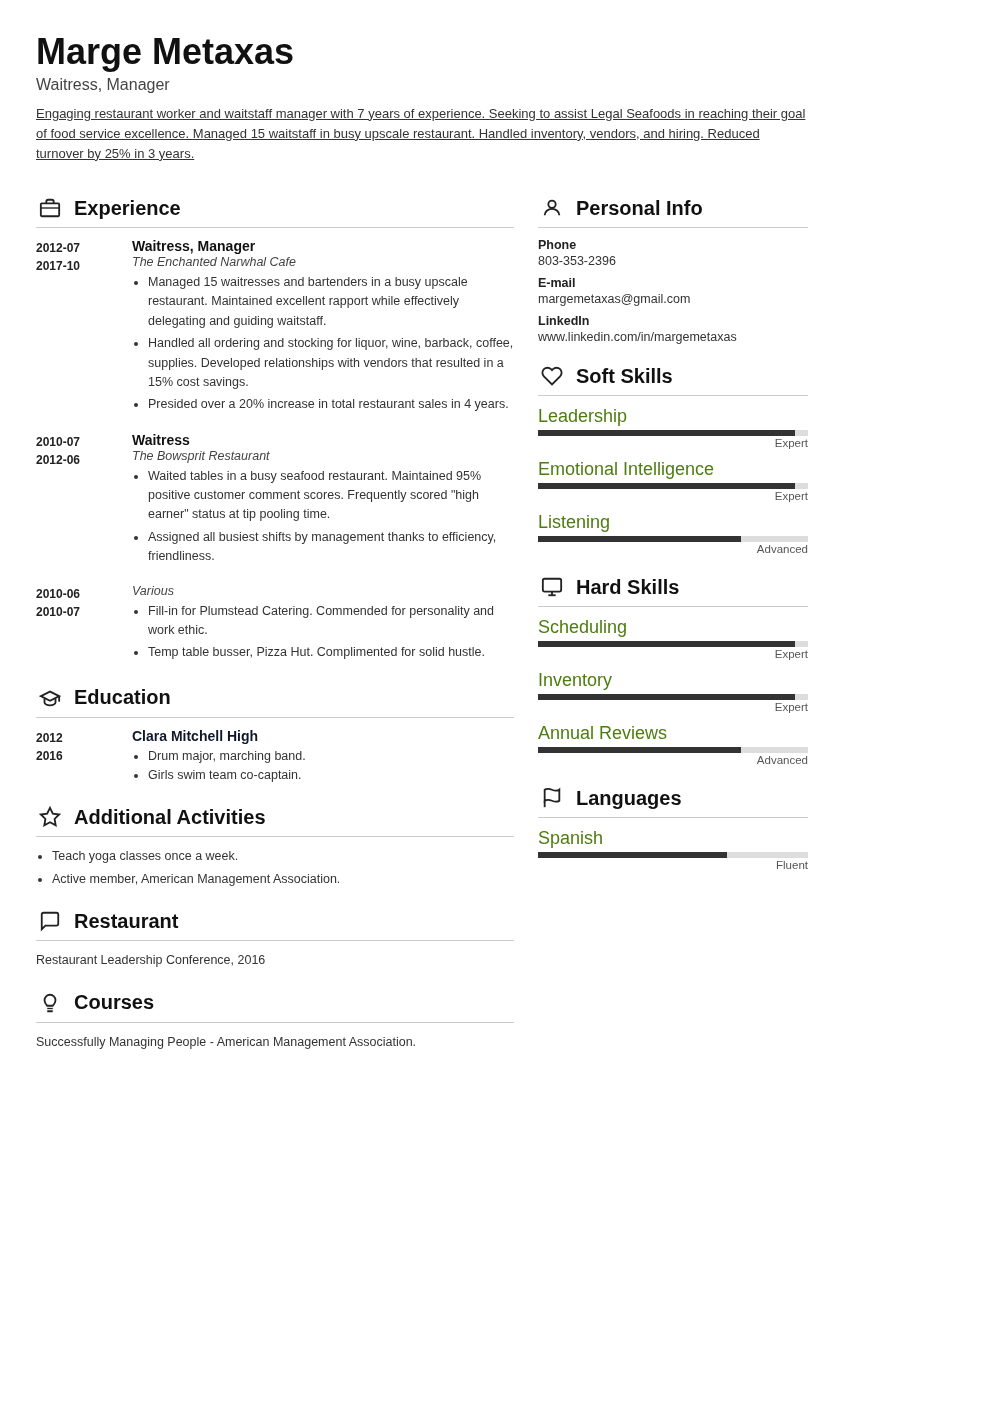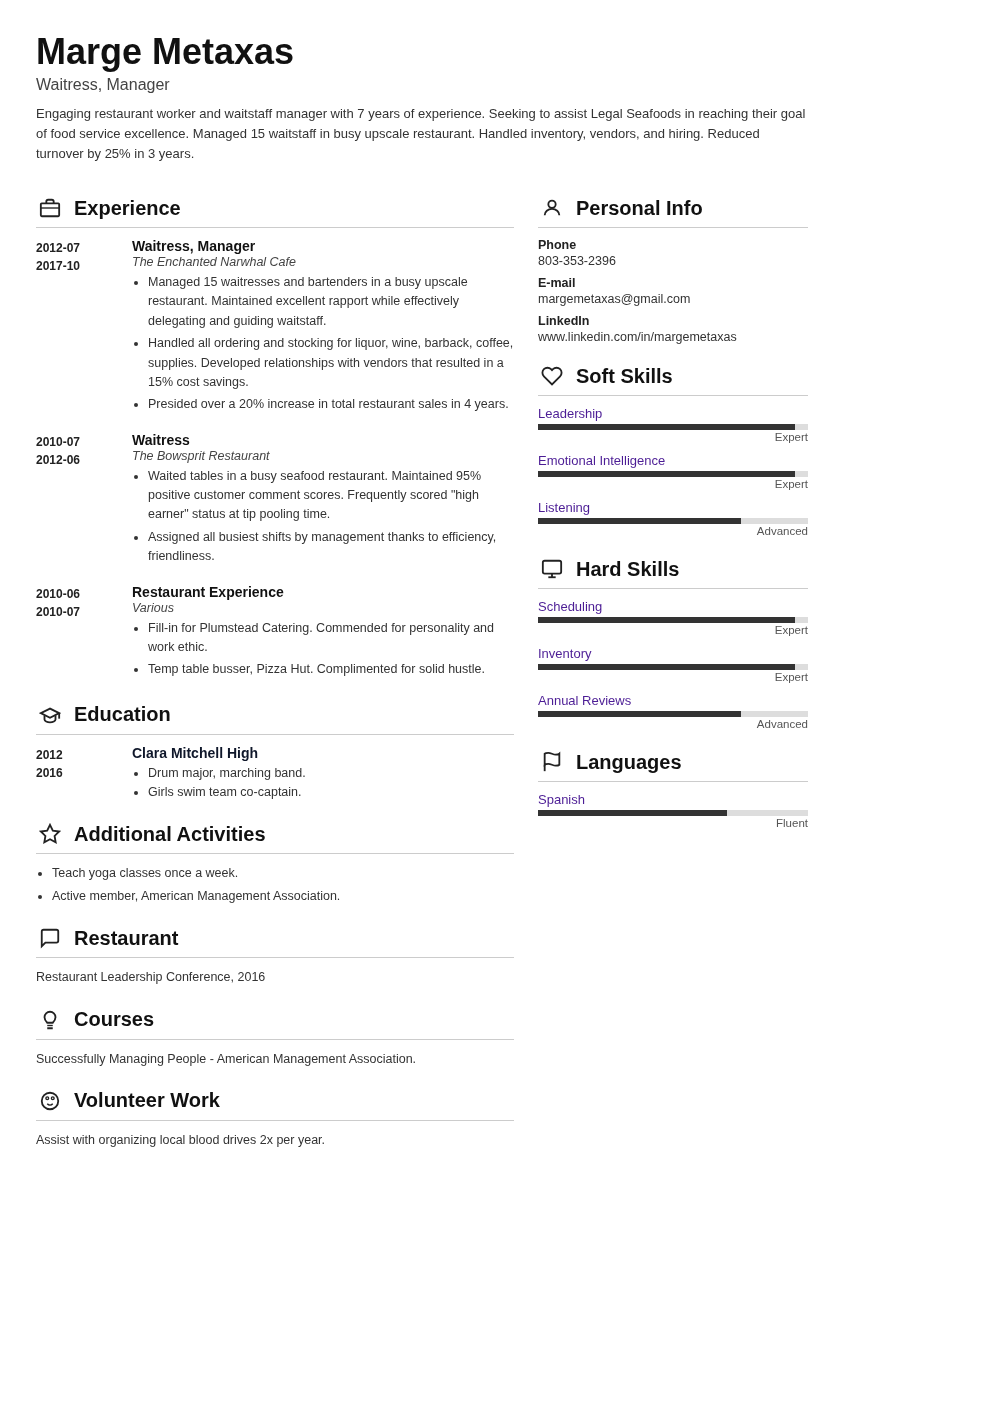--- a/index.html
+++ b/index.html
@@ -31,20 +31,21 @@
       font-size: 16px;
       color: #444;
       margin-top: 4px;
       margin-bottom: 10px;
     }
     .summary {
       font-size: 13px;
       color: #333;
       line-height: 1.55;
       margin-bottom: 18px;
+      text-decoration: underline;
     }
     .columns {
       display: flex;
       gap: 24px;
       align-items: flex-start;
     }
     .left-col {
       flex: 1 1 0;
       min-width: 0;
     }
@@ -169,22 +170,22 @@
     }
     .info-value {
       font-size: 12.5px;
       color: #333;
       word-break: break-all;
     }
     .skill-item {
       margin-bottom: 10px;
     }
     .skill-name {
-      font-size: 13px;
-      color: #4c1d95;
+      font-size: 18px;
+      color: #4d7c0f;
       margin-bottom: 3px;
     }
     .skill-bar-bg {
       width: 100%;
       height: 6px;
       background: #ddd;
       border-radius: 0;
       position: relative;
     }
     .skill-bar-fill {
@@ -253,21 +254,20 @@
         <div class="exp-company">The Bowsprit Restaurant</div>
         <ul class="exp-bullets">
           <li>Waited tables in a busy seafood restaurant. Maintained 95% positive customer comment scores. Frequently scored "high earner" status at tip pooling time.</li>
                   <li>Assigned all busiest shifts by management thanks to efficiency, friendliness.</li>
         </ul>
       </div>
     </div>
             <div class="exp-entry">
       <div class="exp-dates">2010-06<br>2010-07</div>
       <div class="exp-details">
-        <div class="exp-job-title">Restaurant Experience</div>
         <div class="exp-company">Various</div>
         <ul class="exp-bullets">
           <li>Fill-in for Plumstead Catering. Commended for personality and work ethic.</li>
                   <li>Temp table busser, Pizza Hut. Complimented for solid hustle.</li>
         </ul>
       </div>
     </div>
           </div>
       </div>
 
@@ -329,34 +329,20 @@
             <svg class="icon" viewBox="0 0 24 24">
               <path d="M9 21h6M12 3a6 6 0 0 1 6 6c0 2.5-1.5 4.5-3 6H9c-1.5-1.5-3-3.5-3-6a6 6 0 0 1 6-6z" stroke="#222" stroke-width="2" fill="none"></path>
               <line x1="9" y1="18" x2="15" y2="18" stroke="#222" stroke-width="1.5"></line>
             </svg>
           </div>
           <span class="section-title">Courses</span>
         </div>
         <div class="generic-entry">Successfully Managing People - American Management Association.</div>
       </div>
 
-      <div class="section">
-        <div class="section-header">
-          <div class="section-icon">
-            <svg class="icon" viewBox="0 0 24 24">
-              <circle cx="12" cy="12" r="9" stroke="#222" stroke-width="2" fill="none"></circle>
-              <circle cx="9" cy="9" r="1.5" stroke="#222" stroke-width="1.5" fill="none"></circle>
-              <circle cx="15" cy="9" r="1.5" stroke="#222" stroke-width="1.5" fill="none"></circle>
-              <path d="M9 15c.83 1 2.17 1.5 3 1.5s2.17-.5 3-1.5" stroke="#222" stroke-width="1.5" fill="none"></path>
-            </svg>
-          </div>
-          <span class="section-title">Volunteer Work</span>
-        </div>
-        <div class="generic-entry">Assist with organizing local blood drives 2x per year.</div>
-      </div>
     </div>
 
     <div class="right-col">
 
       <div class="section">
         <div class="section-header">
           <div class="section-icon">
             <svg class="icon" viewBox="0 0 24 24">
               <circle cx="12" cy="8" r="4" stroke="#222" stroke-width="2" fill="none"></circle>
               <path d="M4 20c0-4 3.6-7 8-7s8 3 8 7" stroke="#222" stroke-width="2" fill="none"></path>

